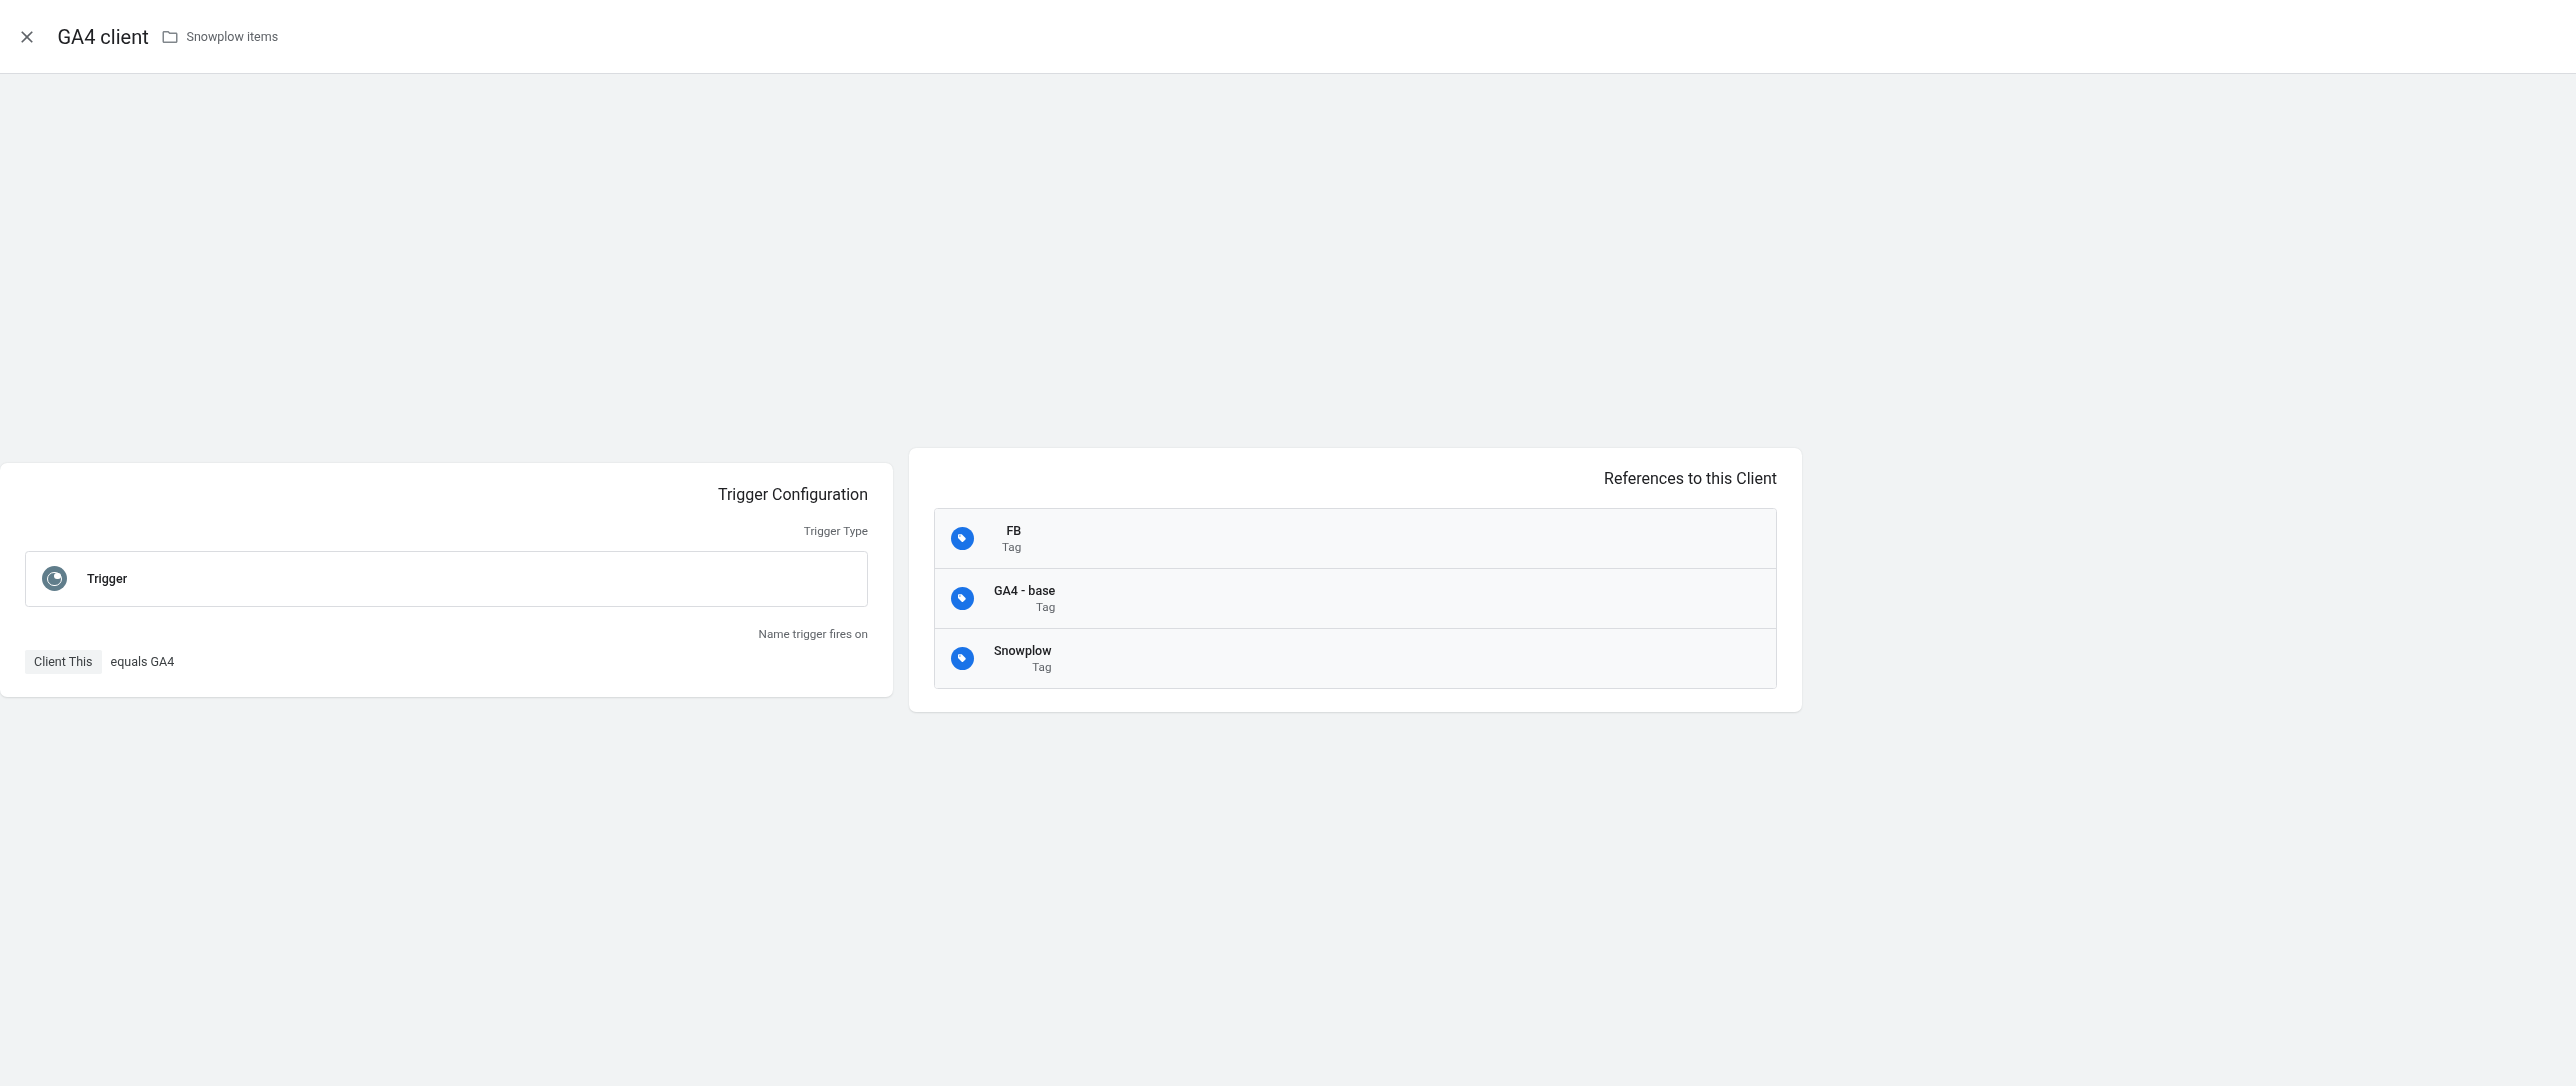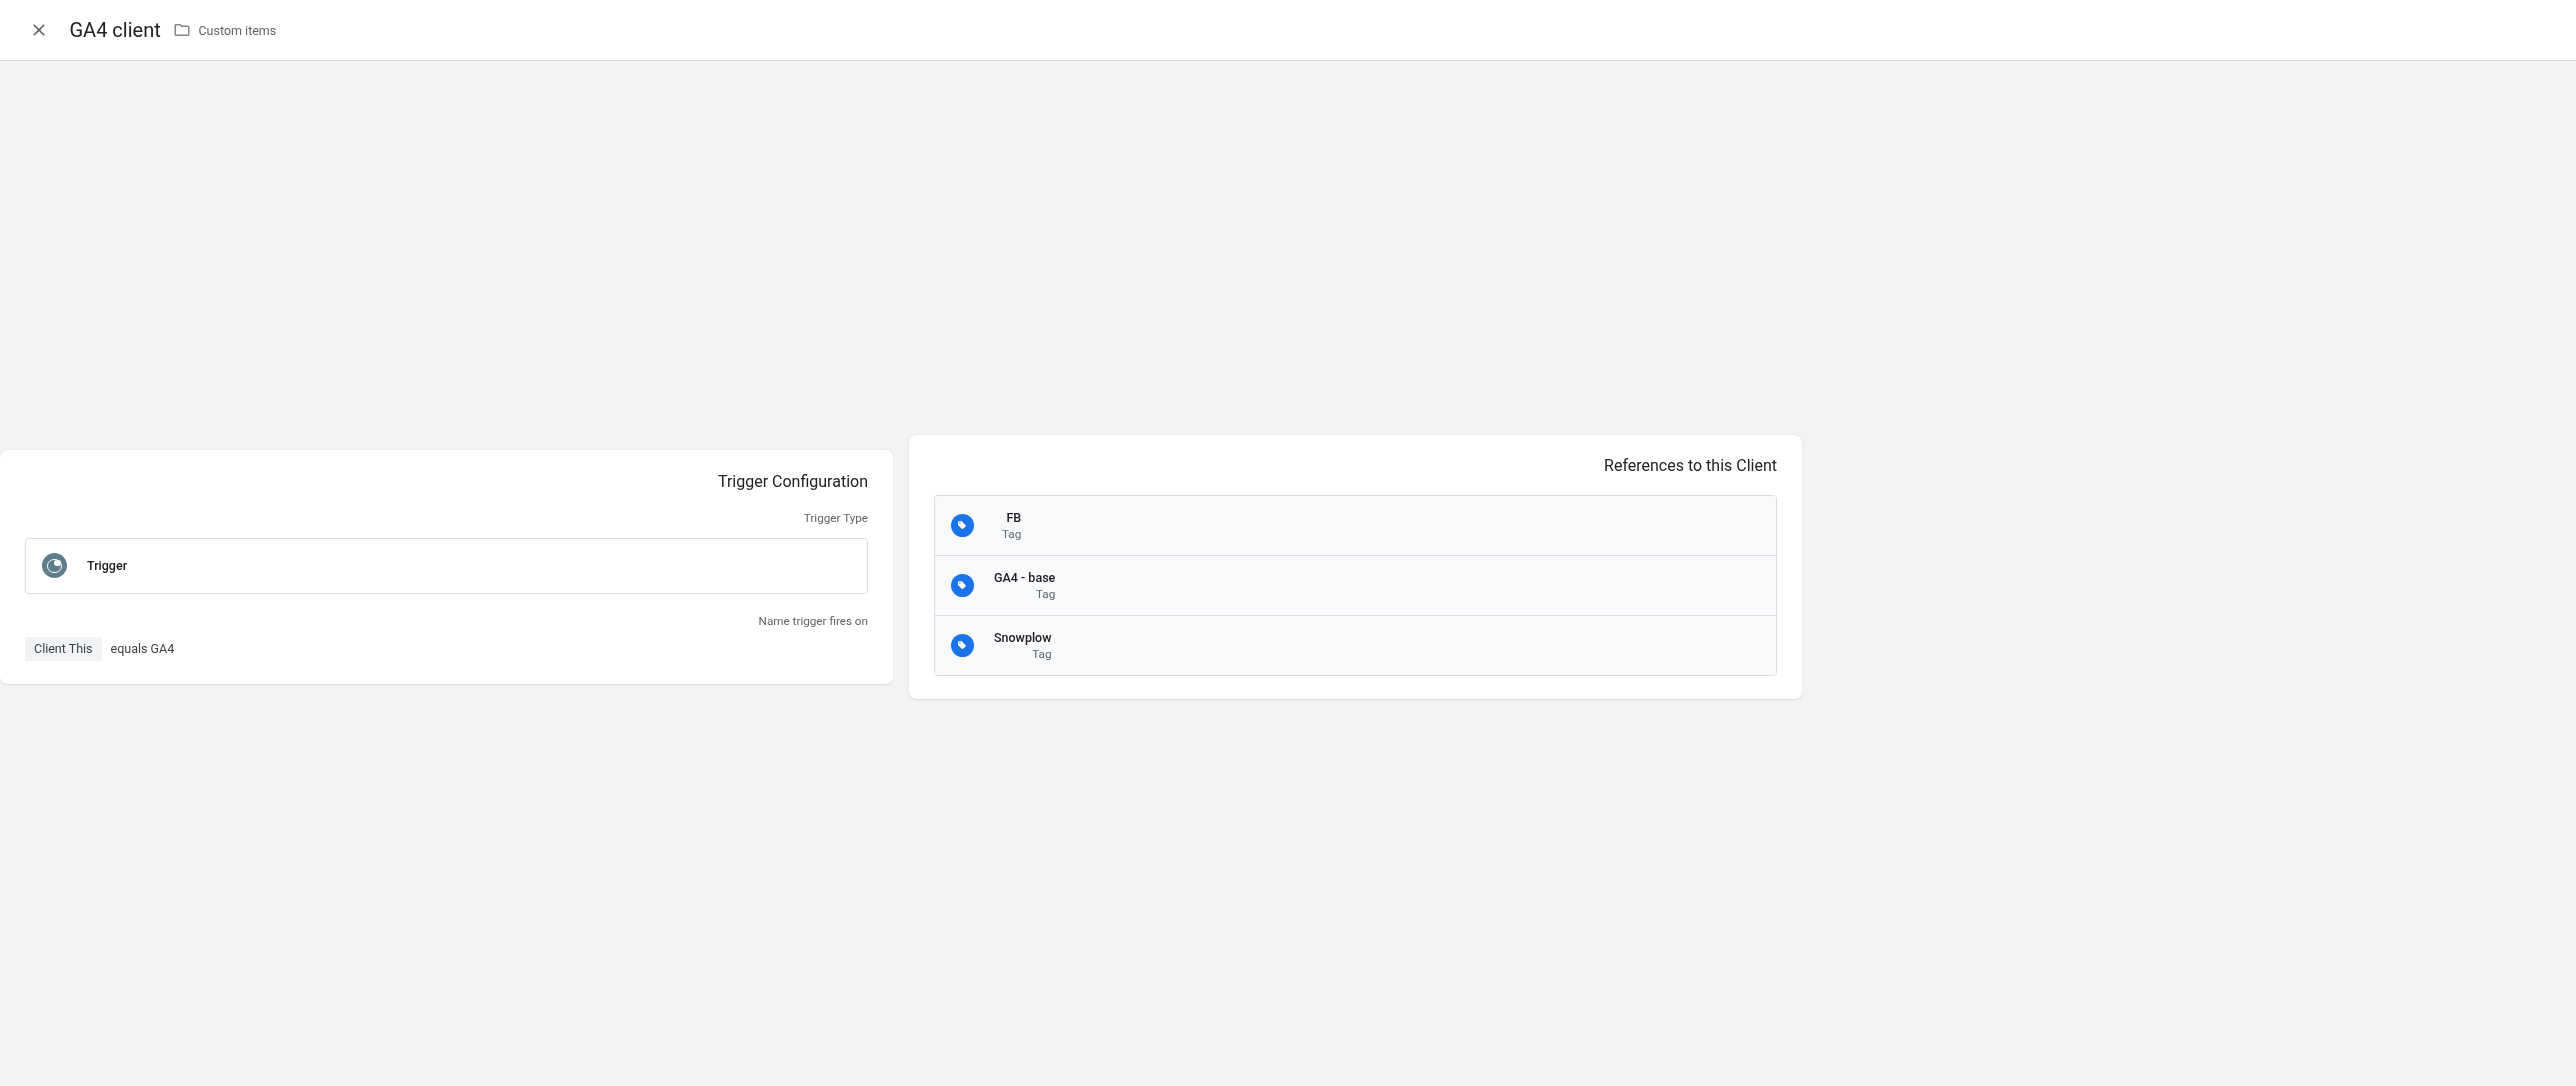--- a/index.html
+++ b/index.html
@@ -9,22 +9,22 @@
     }
     body {
       font-family: 'Google Sans', Roboto, Arial, sans-serif;
       background: #fff;
       color: #202124;
       font-size: 12.5px;
     }
     .header {
       display: flex;
       align-items: center;
-      height: 61px;
-      padding: 0 21px;
+      height: 74px;
+      padding: 0 9px;
       border-bottom: 0.9px solid #dadce0;
       background: #fff;
     }
     .close-btn {
       width: 36px;
       height: 36px;
       display: flex;
       align-items: center;
       justify-content: center;
       cursor: pointer;
@@ -205,21 +205,21 @@
     <svg viewBox="0 0 24 24">
         <path d="M19 6.41L17.59 5 12 10.59 6.41 5 5 6.41 10.59 12 5 17.59 6.41 19 12 13.41 17.59 19 19 17.59 13.41 12z"></path>
       </svg>
   </div>
   <div class="title">GA4 client</div>
   <div class="folder-icon">
     <svg viewBox="0 0 24 24">
         <path d="M20 6h-8l-2-2H4c-1.1 0-2 .9-2 2v12c0 1.1.9 2 2 2h16c1.1 0 2-.9 2-2V8c0-1.1-.9-2-2-2zm0 12H4V6h5.17l2 2H20v10z"></path>
       </svg>
   </div>
-  <div class="folder-label">Custom items</div>
+  <div class="folder-label">Snowplow items</div>
 </div>
 
 <div class="content-area">
 
   <div class="card">
     <div class="card-title">Trigger Configuration</div>
     <div class="field-label">Trigger Type</div>
     <div class="type-box">
       <div class="type-icon"></div>
       <div class="type-name">Trigger</div>

